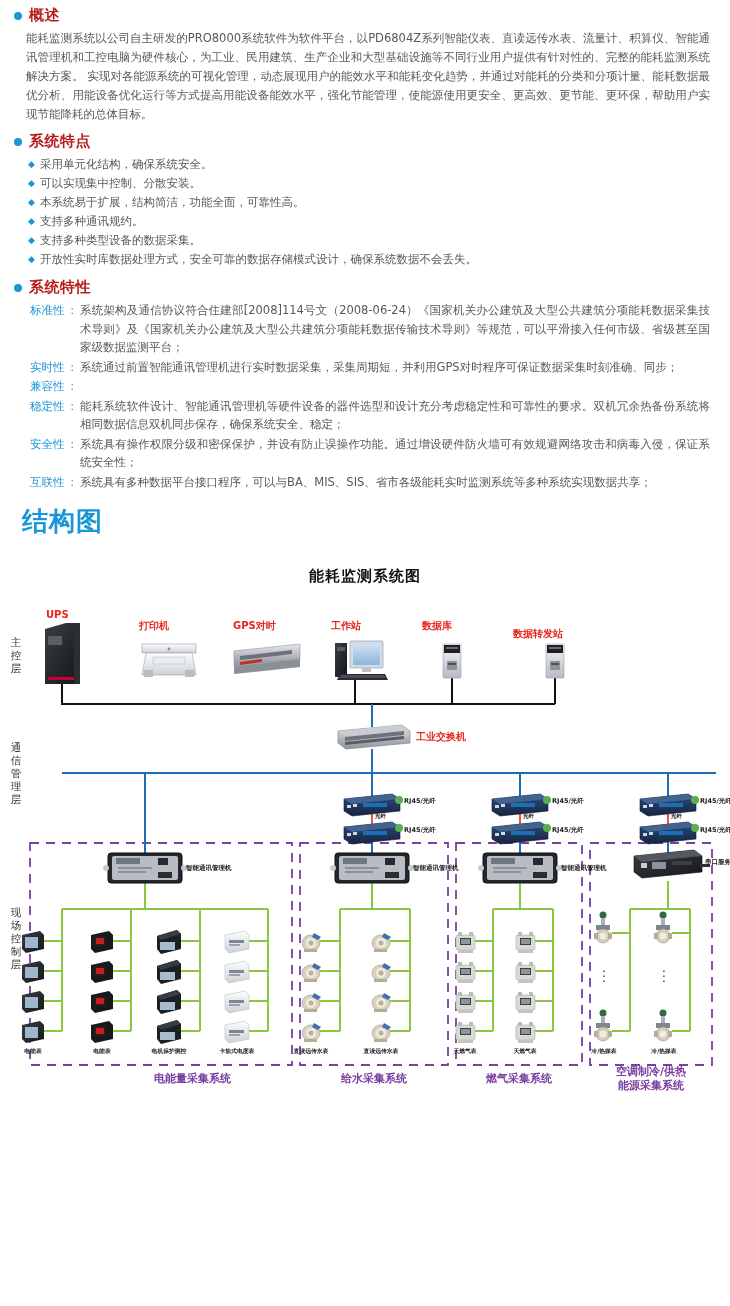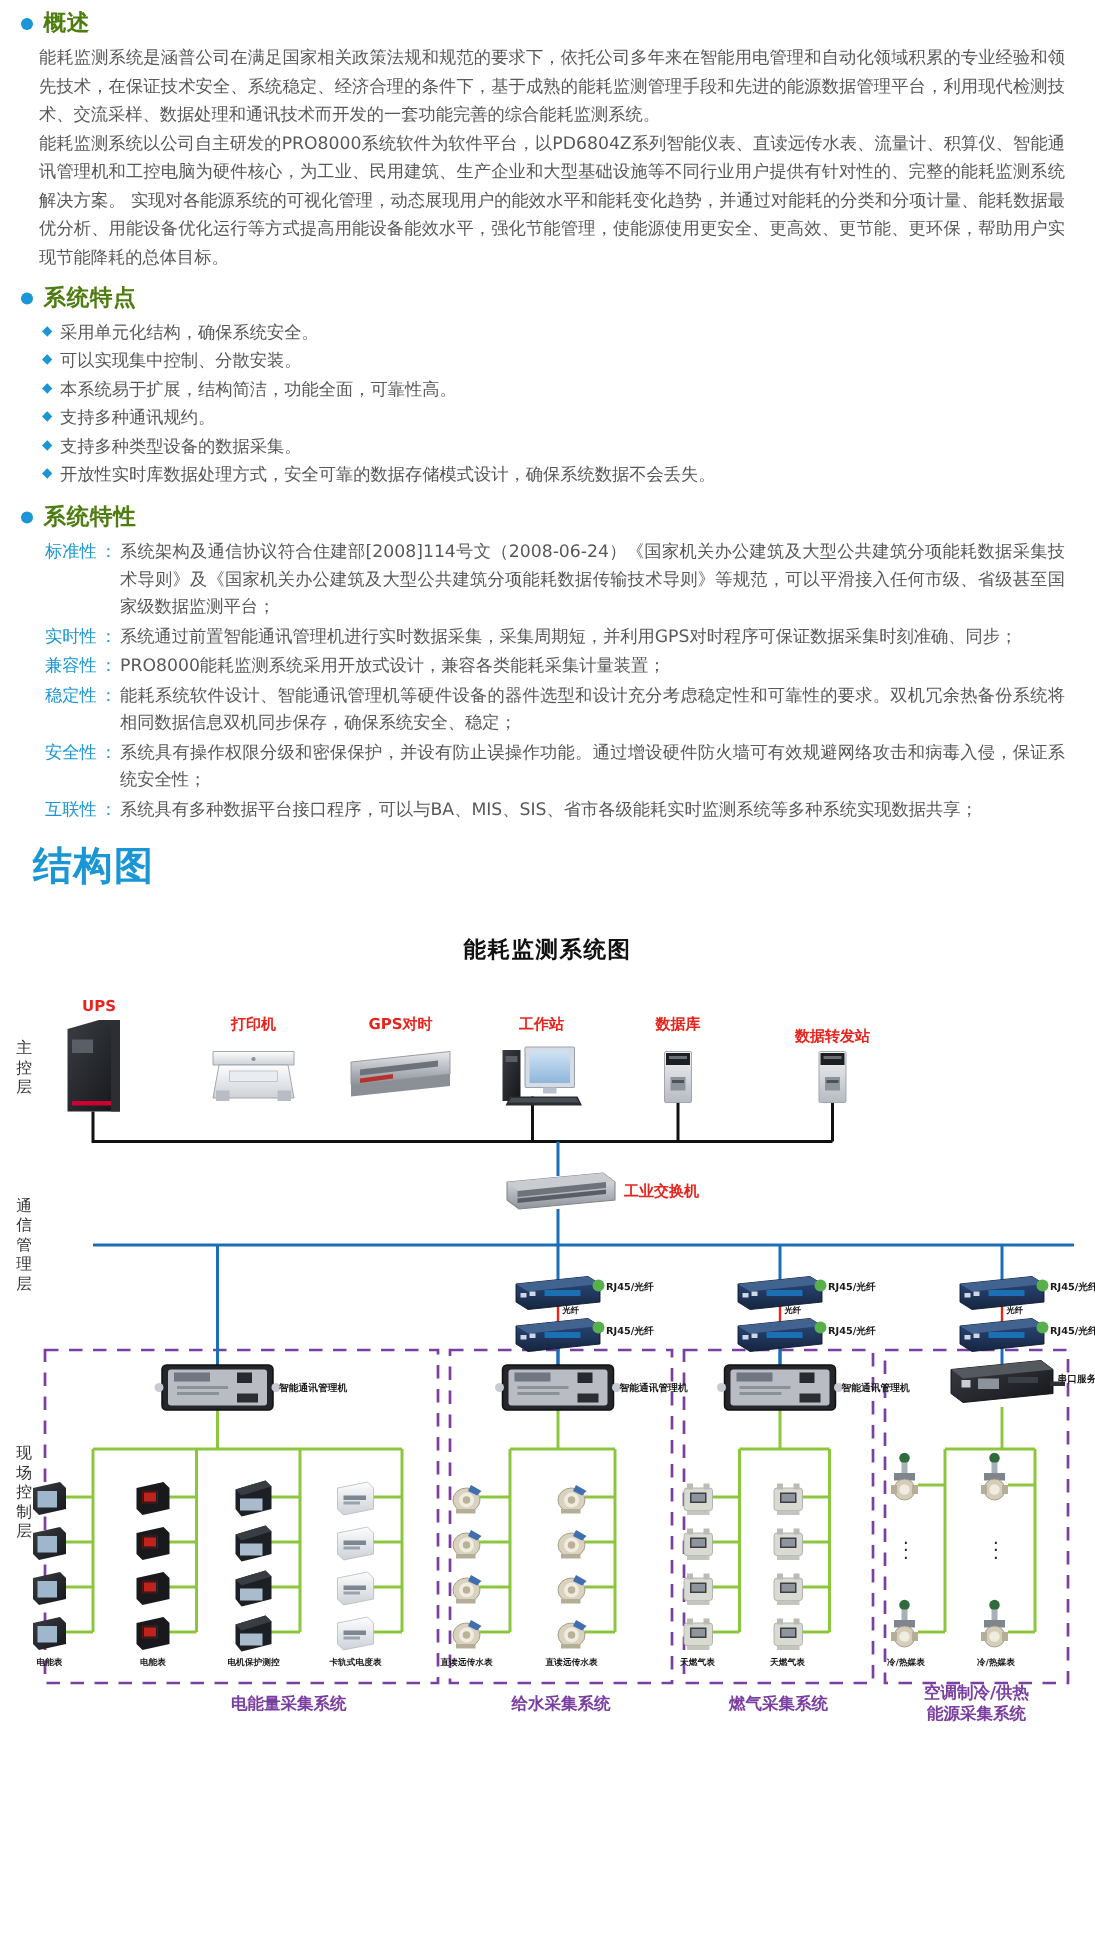--- a/index.html
+++ b/index.html
@@ -22,21 +22,21 @@
     gap: 7px;
     margin: 6px 0 4px 0;
   }
   .bullet-dot {
     width: 8px; height: 8px; border-radius: 50%;
     background: #1b96d4; flex: 0 0 auto;
   }
   .sec-title {
     font-size: 15px;
     font-weight: bold;
-    color: #4d7c0f;
+    color: #b91c1c;
     letter-spacing: .5px;
   }
   .para {
     font-size: 11.5px;
     line-height: 19px;
     color: #585858;
     text-align: justify;
     margin: 0 0 0 12px;
     padding-right: 6px;
   }
@@ -118,21 +118,21 @@
     font-family: "DejaVu Sans", "Liberation Sans", sans-serif;
   }
 
   
   .dev-red {
     position: absolute;
     font-size: 10px;
     font-weight: bold;
     color: #e8241c;
     white-space: nowrap;
-    text-align: center;
+    text-align: left;
   }
   .dev-black {
     position: absolute;
     font-size: 6.5px;
     font-weight: bold;
     color: #1a1a1a;
     white-space: nowrap;
   }
   .dev-purple {
     position: absolute;
@@ -168,21 +168,20 @@
   }
 </style>
 </head>
 <body>
 
 <div class="section">
   <div class="sec-head">
     <span class="bullet-dot"></span>
     <span class="sec-title">概述</span>
   </div>
-  <p class="para">能耗监测系统是涵普公司在满足国家相关政策法规和规范的要求下，依托公司多年来在智能用电管理和自动化领域积累的专业经验和领先技术，在保证技术安全、系统稳定、经济合理的条件下，基于成熟的能耗监测管理手段和先进的能源数据管理平台，利用现代检测技术、交流采样、数据处理和通讯技术而开发的一套功能完善的综合能耗监测系统。</p>
   <p class="para">能耗监测系统以公司自主研发的PRO8000系统软件为软件平台，以PD6804Z系列智能仪表、直读远传水表、流量计、积算仪、智能通讯管理机和工控电脑为硬件核心，为工业、民用建筑、生产企业和大型基础设施等不同行业用户提供有针对性的、完整的能耗监测系统解决方案。 实现对各能源系统的可视化管理，动态展现用户的能效水平和能耗变化趋势，并通过对能耗的分类和分项计量、能耗数据最优分析、用能设备优化运行等方式提高用能设备能效水平，强化节能管理，使能源使用更安全、更高效、更节能、更环保，帮助用户实现节能降耗的总体目标。</p>
 </div>
 
 <div class="section" style="margin-top:8px;text-align:center;">
   <div class="sec-head">
     <span class="bullet-dot"></span>
     <span class="sec-title">系统特点</span>
   </div>
   <div class="feat-list">
     <div class="feat-item">
@@ -224,21 +223,20 @@
         <span class="char-val">系统架构及通信协议符合住建部[2008]114号文（2008-06-24）《国家机关办公建筑及大型公共建筑分项能耗数据采集技术导则》及《国家机关办公建筑及大型公共建筑分项能耗数据传输技术导则》等规范，可以平滑接入任何市级、省级甚至国家级数据监测平台；</span>
       </div>
     <div class="char-row">
         <span class="char-key">实时性</span>
         <span class="char-colon">：</span>
         <span class="char-val">系统通过前置智能通讯管理机进行实时数据采集，采集周期短，并利用GPS对时程序可保证数据采集时刻准确、同步；</span>
       </div>
     <div class="char-row">
         <span class="char-key">兼容性</span>
         <span class="char-colon">：</span>
-        <span class="char-val">PRO8000能耗监测系统采用开放式设计，兼容各类能耗采集计量装置；</span>
       </div>
     <div class="char-row">
         <span class="char-key">稳定性</span>
         <span class="char-colon">：</span>
         <span class="char-val">能耗系统软件设计、智能通讯管理机等硬件设备的器件选型和设计充分考虑稳定性和可靠性的要求。双机冗余热备份系统将相同数据信息双机同步保存，确保系统安全、稳定；</span>
       </div>
     <div class="char-row">
         <span class="char-key">安全性</span>
         <span class="char-colon">：</span>
         <span class="char-val">系统具有操作权限分级和密保保护，并设有防止误操作功能。通过增设硬件防火墙可有效规避网络攻击和病毒入侵，保证系统安全性；</span>

